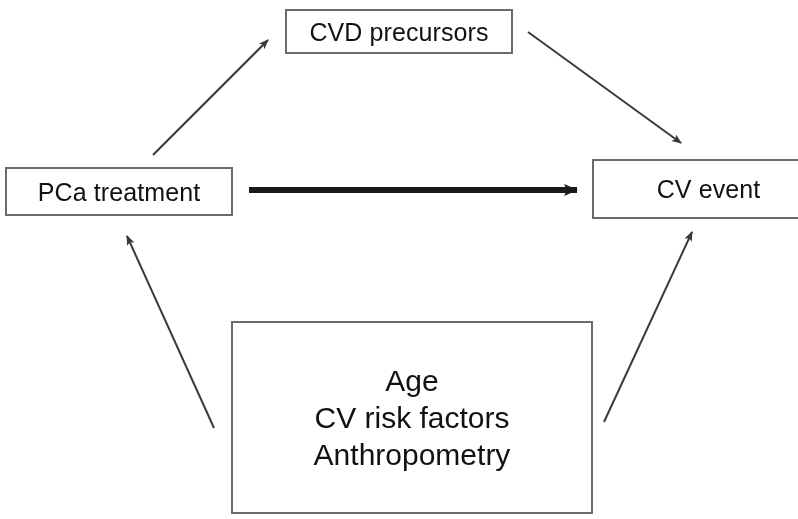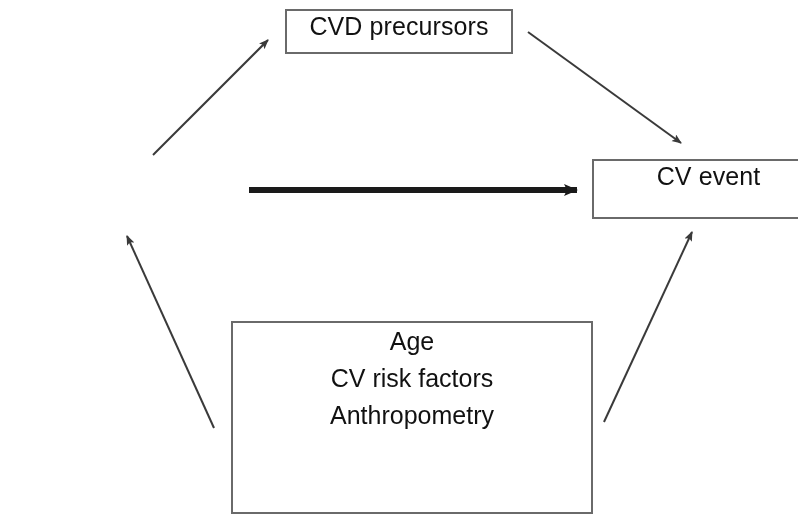--- a/index.html
+++ b/index.html
@@ -16,32 +16,32 @@
     overflow: hidden;
   }
   .node-box {
     position: absolute;
     box-sizing: border-box;
     border: 2px solid #6a6a6a;
     background: #ffffff;
     display: flex;
     flex-direction: column;
     align-items: center;
-    justify-content: flex-start;
+    justify-content: center;
     color: #111111;
   }
   .node-label {
     font-size: 25px;
     line-height: 30px;
     color: #111111;
     white-space: nowrap;
     letter-spacing: 0.1px;
   }
   .multi-label {
-    font-size: 25px;
+    font-size: 30px;
     line-height: 37px;
     text-align: center;
     white-space: nowrap;
   }
   #box-pca {
     left: 5px;
     top: 167px;
     width: 228px;
     height: 49px;
   }
@@ -91,20 +91,23 @@
 
     <line x1="528" y1="32" x2="681" y2="143" stroke="#3a3a3a" stroke-width="2" marker-end="url(#head-thin)"></line>
 
     <line x1="249" y1="190" x2="577" y2="190" stroke="#1a1a1a" stroke-width="6" marker-end="url(#head-thick)"></line>
 
     <line x1="214" y1="428" x2="127" y2="236" stroke="#3a3a3a" stroke-width="2" marker-end="url(#head-thin)"></line>
 
     <line x1="604" y1="422" x2="692" y2="232" stroke="#3a3a3a" stroke-width="2" marker-end="url(#head-thin)"></line>
   </svg>
 
+  <div id="box-pca" class="node-box">
+    <span class="node-label">PCa treatment</span>
+  </div>
 
   <div id="box-cvd" class="node-box">
     <span class="node-label">CVD precursors</span>
   </div>
 
   <div id="box-cvevent" class="node-box">
     <span class="node-label">CV event</span>
   </div>
 
   <div id="box-confounders" class="node-box">

